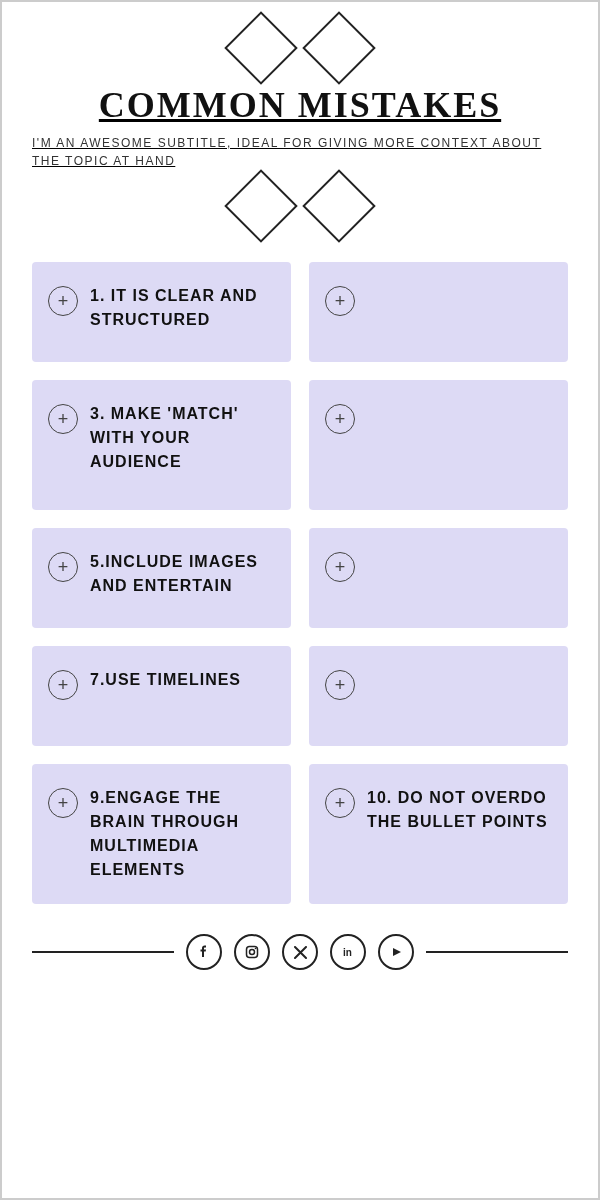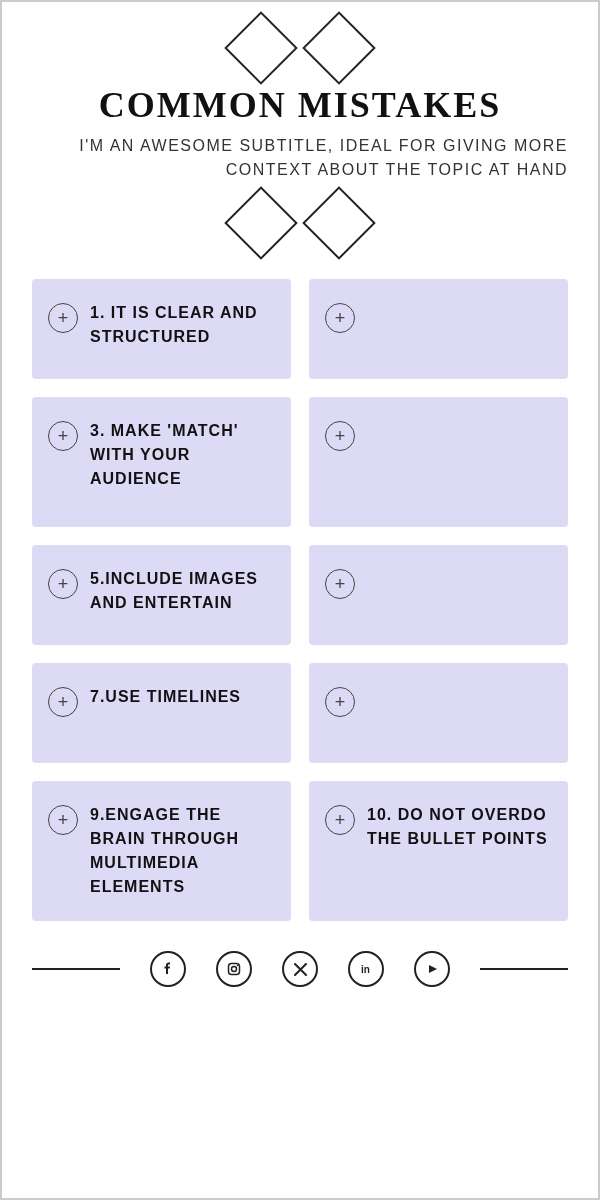--- a/index.html
+++ b/index.html
@@ -45,38 +45,38 @@
       transform: rotate(45deg) translate(0, 0);
     }
     .diamonds-bottom .diamond {
       width: 52px;
       height: 52px;
     }
 
     
     .title-area {
       text-align: center;
-      margin-bottom: 5px;
+      text-decoration: underline;
     }
     .main-title {
       font-size: 36px;
       font-weight: 900;
       letter-spacing: 2px;
       color: #111;
       text-transform: uppercase;
       font-family: 'Georgia', serif;
     }
     .subtitle {
-      font-size: 16px;
+      font-size: 12px;
       letter-spacing: 1.5px;
       color: #333;
       text-transform: uppercase;
       margin-top: 8px;
       line-height: 1.5;
-      text-align: right;
+      text-align: left;
     }
 
     
     .cards-grid {
       display: grid;
       grid-template-columns: 1fr 1fr;
       gap: 18px;
       width: 100%;
       margin-top: 10px;
     }
@@ -116,21 +116,21 @@
       text-transform: uppercase;
       color: #111;
       line-height: 1.5;
     }
 
     
     .social-row {
       display: flex;
       justify-content: center;
       align-items: center;
-      gap: 30px;
+      gap: 12px;
       margin-top: 30px;
       padding-bottom: 10px;
       width: 100%;
       position: relative;
     }
     .social-row::before, .social-row::after {
       content: '';
       flex: 1;
       height: 1.5px;
       background: #222;

